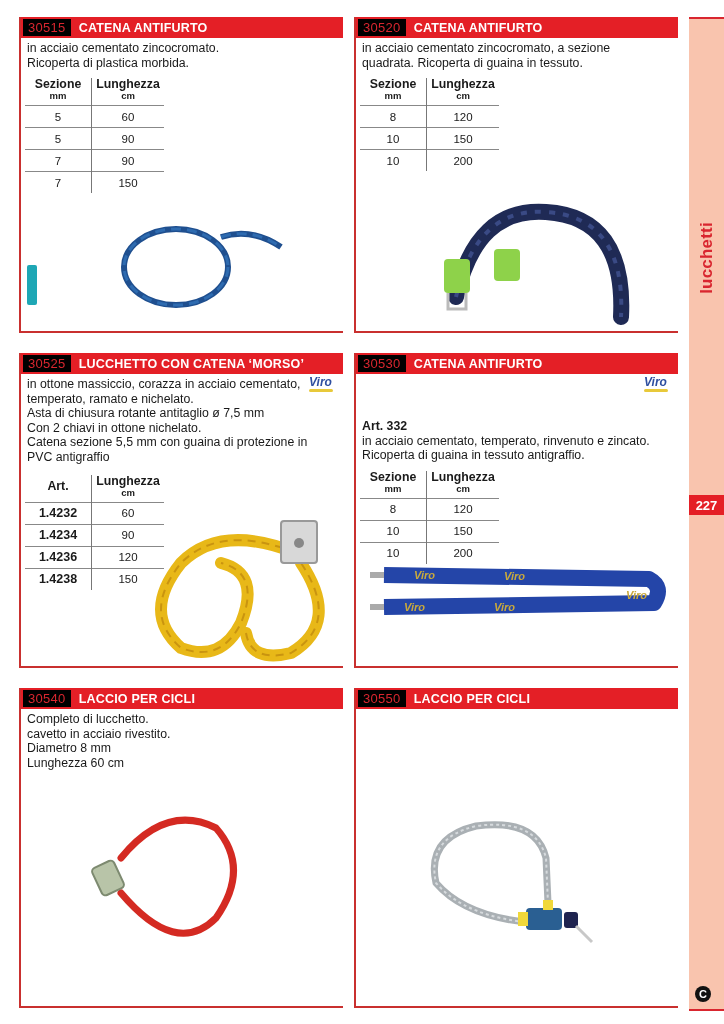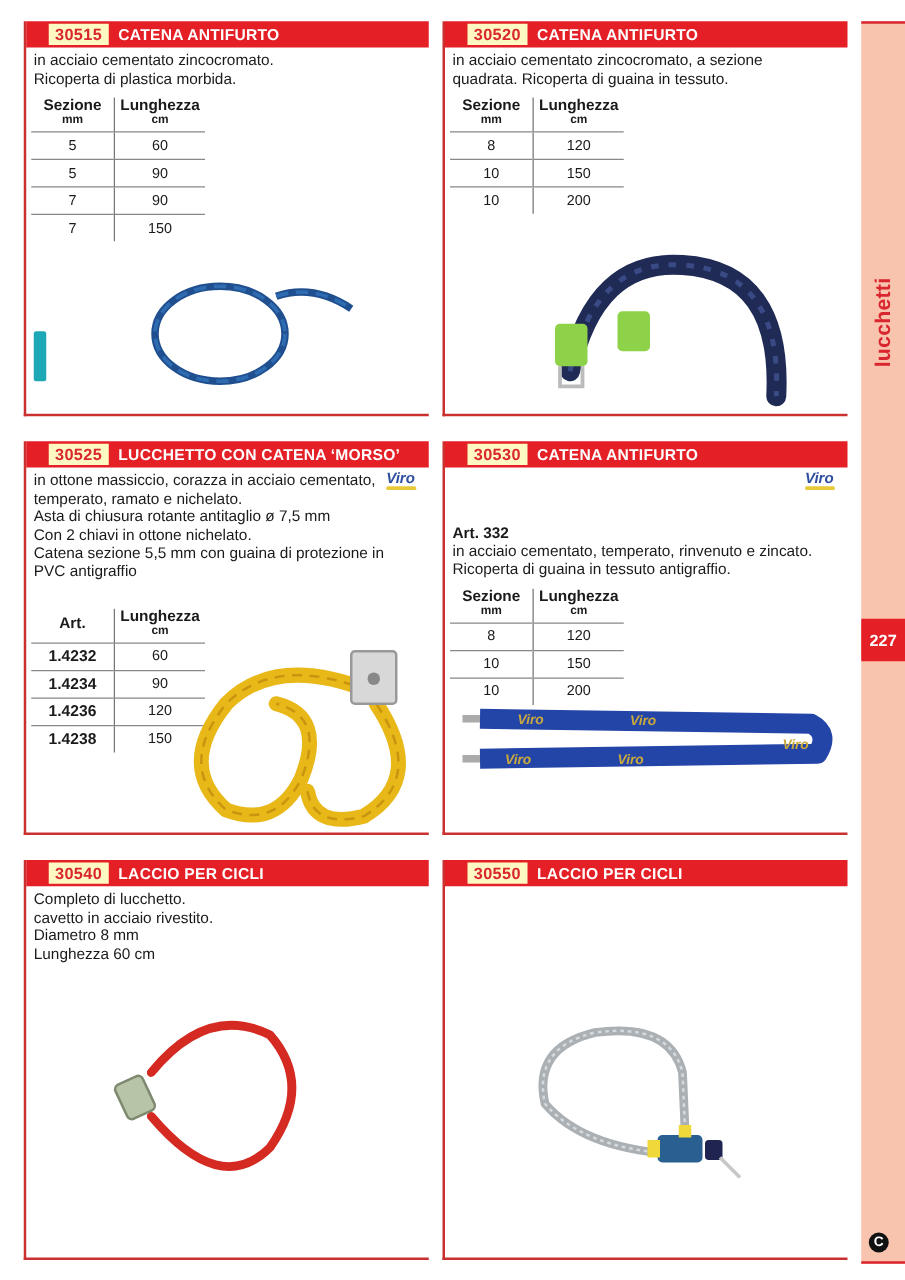--- a/index.html
+++ b/index.html
@@ -1,24 +1,24 @@
 <!DOCTYPE html>
 <html><head>
 <meta charset="utf-8">
 <style>
   html,body{margin:0;padding:0;}
   body{width:724px;height:1024px;background:#ffffff;position:relative;overflow:hidden;font-family:"Liberation Sans","DejaVu Sans",sans-serif;color:#1a1a1a;}
   .sidebar{position:absolute;left:689px;top:17px;width:35px;height:990px;background:#f9c4ae;border-top:2px solid #d9262f;border-bottom:2px solid #d9262f;}
   .side-label{position:absolute;left:696px;top:220px;width:22px;height:75px;}
   .side-label span{position:absolute;left:50%;top:50%;transform:translate(-50%,-50%) rotate(-90deg);white-space:nowrap;color:#d9262f;font-weight:bold;font-size:17px;letter-spacing:0.2px;}
-  .page-num{position:absolute;left:689px;top:495px;width:35px;height:34px;background:#e41f26;color:#fff;font-weight:bold;font-size:13px;display:flex;align-items:center;justify-content:center;}
+  .page-num{position:absolute;left:689px;top:495px;width:35px;height:20px;background:#e41f26;color:#fff;font-weight:bold;font-size:13px;display:flex;align-items:center;justify-content:center;}
   .logo-c{position:absolute;left:695px;top:986px;width:16px;height:16px;border-radius:50%;background:#111;color:#fff;font-weight:bold;font-size:11px;display:flex;align-items:center;justify-content:center;line-height:1;}
   .card{position:absolute;width:322px;border-left:2px solid #c9302f;border-bottom:2px solid #c9302f;}
   .card-head{height:21px;background:#e41f26;display:flex;align-items:center;position:relative;}
-  .code{background:#fef9c3;color:#d9262f;font-weight:bold;font-size:13px;height:17px;line-height:17px;padding:0 5px;margin-left:18px;letter-spacing:0.3px;}
+  .code{background:#000000;color:#d9262f;font-weight:normal;font-size:13px;height:17px;line-height:17px;padding:0 5px;margin-left:2px;letter-spacing:0.3px;}
   .title{color:#fff;font-weight:bold;font-size:12.5px;margin-left:8px;letter-spacing:0.2px;white-space:nowrap;}
   .desc{padding:3px 6px 0 6px;font-size:12.3px;line-height:14.6px;}
   .desc div{white-space:nowrap;}
   .art-code{font-weight:bold;margin-top:42px;}
   .spec{margin:8px 0 0 4px;border-collapse:collapse;font-size:11.5px;}
   .spec th{font-weight:bold;font-size:12.3px;line-height:13px;padding:0 2px 4px 2px;text-align:center;}
   .spec th small{display:block;font-size:9.5px;line-height:10px;}
   .spec th.boldhead{font-weight:bold;font-size:12.3px;vertical-align:middle;}
   .spec td{text-align:center;height:19px;border-top:1px solid #888;font-size:11.5px;}
   .spec .c1{width:62px;border-right:1px solid #777;}
@@ -130,21 +130,21 @@
   </div>
   <div class="viro" style="left:288px;top:24px;">Viro</div>
   <div class="desc">
     <div>in ottone massiccio, corazza in acciaio cementato,</div>
     <div>temperato, ramato e nichelato.</div>
     <div>Asta di chiusura rotante antitaglio ø 7,5 mm</div>
     <div>Con 2 chiavi in ottone nichelato.</div>
     <div>Catena sezione 5,5 mm con guaina di protezione in</div>
     <div>PVC antigraffio</div>
   </div>
-  <table class="spec" style="margin-top:22px;">
+  <table class="spec" style="margin-top:10px;">
     <tbody>
         <tr>
       <th class="c1 boldhead">Art.</th>
       <th class="c2"><span>Lunghezza</span><small>cm</small></th>
     </tr>
     <tr>
           <td class="c1 bold">1.4232</td>
           <td class="c2">60</td>
         </tr>
     <tr>

